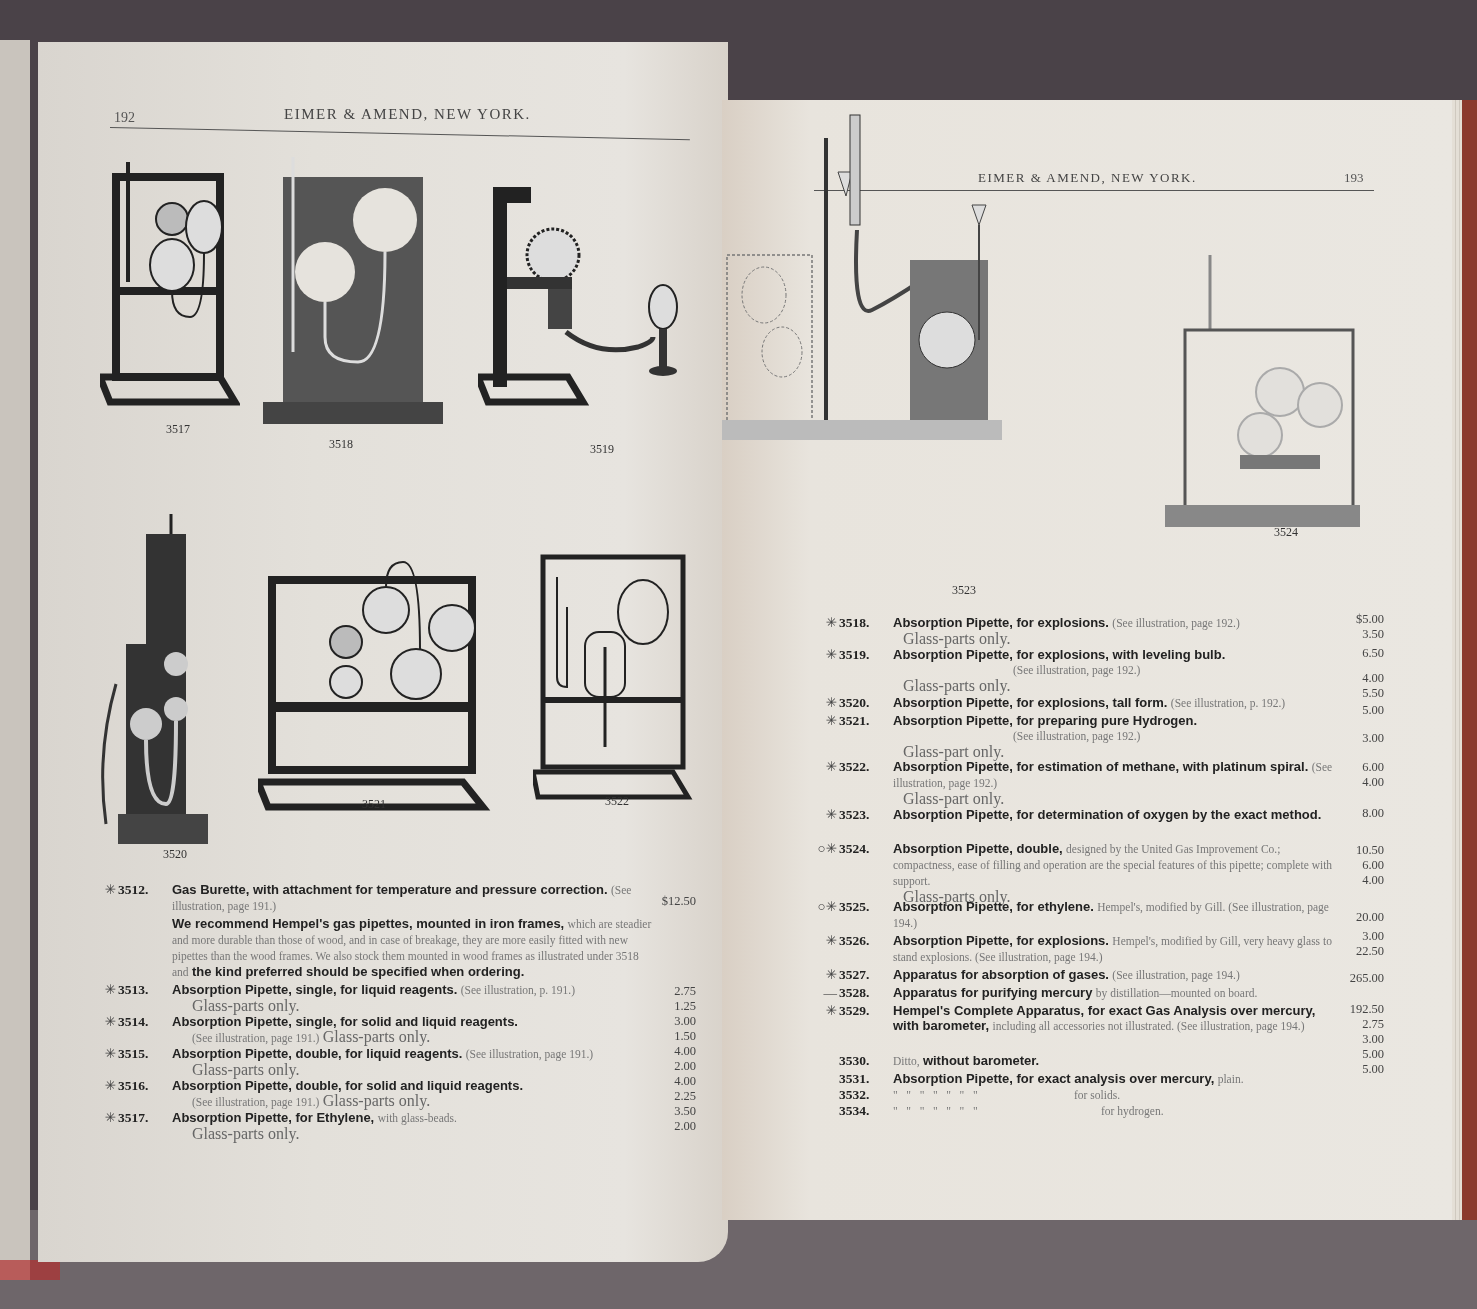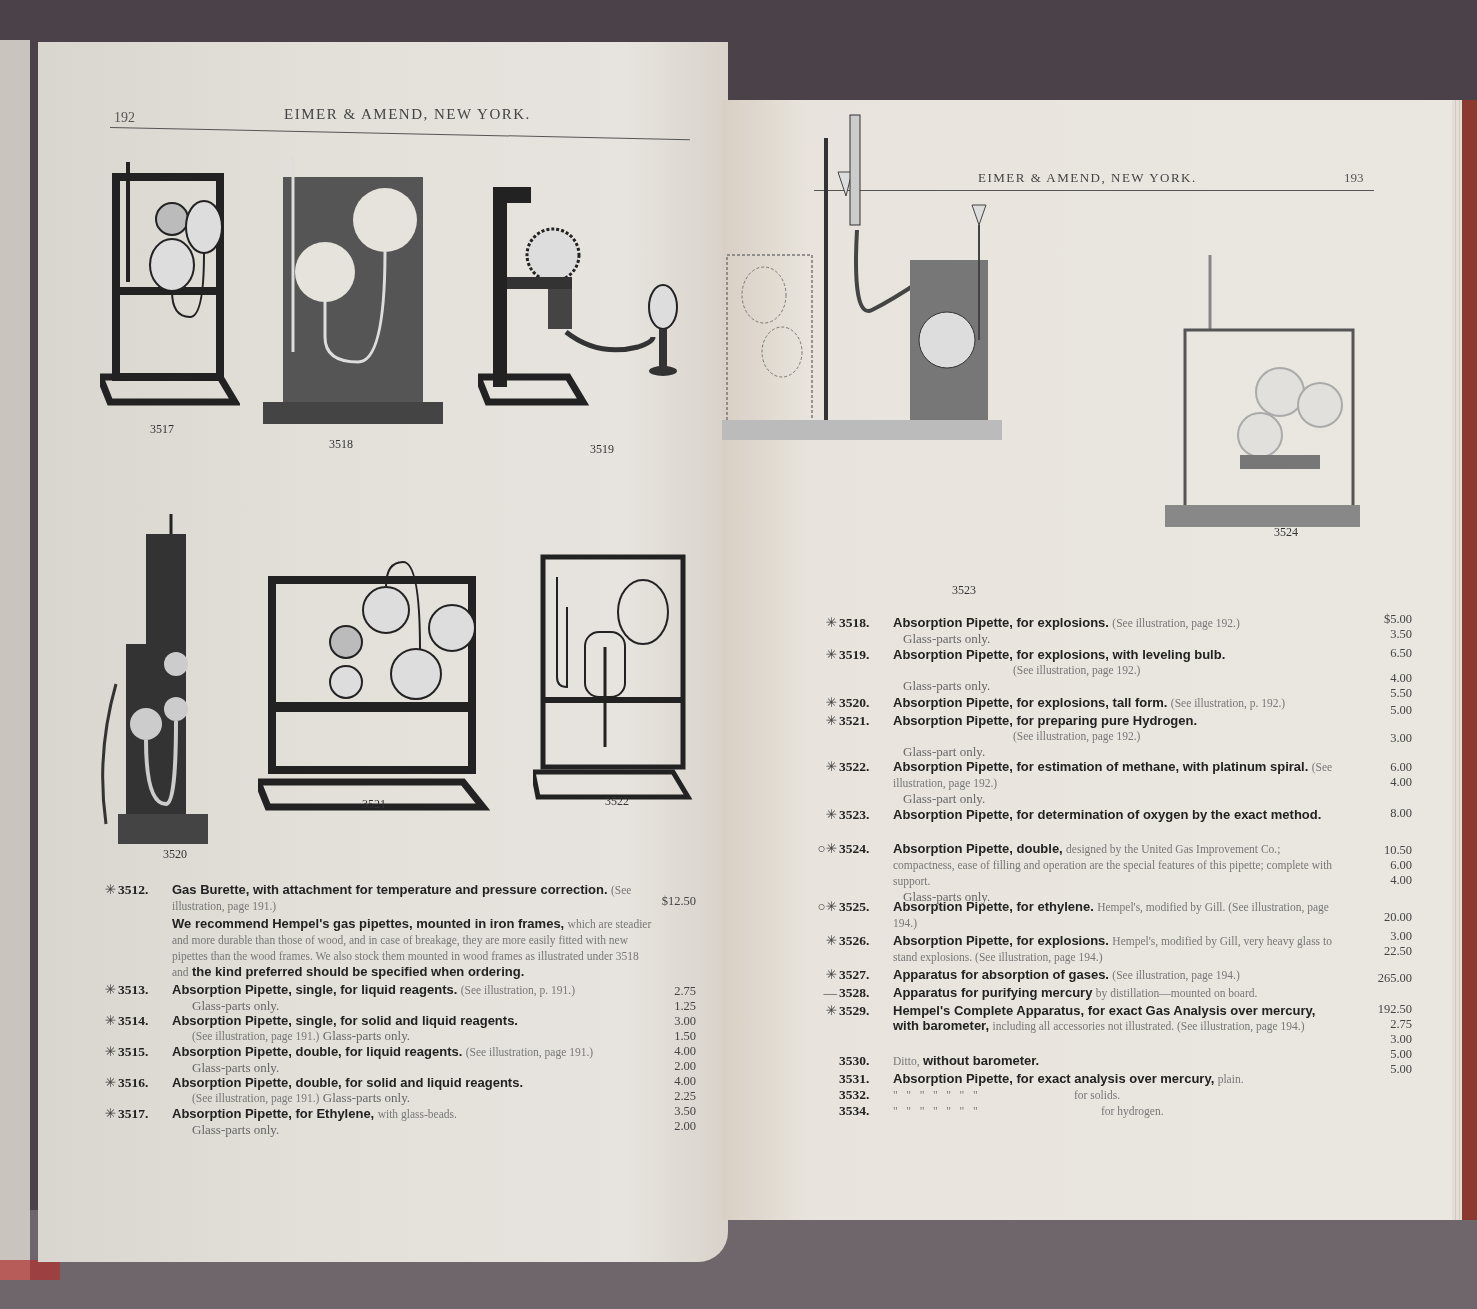--- a/index.html
+++ b/index.html
@@ -29,21 +29,21 @@
   .fig { position:absolute; }
   .fig-label { position:absolute; font-size:12px; color:#333; font-family:"Liberation Serif",serif; }
 
   .entries { position:absolute; }
   .entry { position:relative; font-size:13.5px; line-height:15px; color:#222; }
   .entry .mark { position:absolute; left:0; width:20px; text-align:right; color:#444; }
   .entry .num { position:absolute; left:22px; font-weight:bold; }
   .entry .body { margin-left:76px; }
   .entry .b { font-weight:bold; font-family:"Liberation Sans","DejaVu Sans",sans-serif; font-size:13px; }
   .entry .l { color:#777; font-size:11.5px; }
-  .entry .sub { color:#666; font-size:13px; }
+  .entry .sub { color:#666; font-size:16px; }
   .price-col { position:absolute; text-align:right; font-size:12.5px; color:#444; }
   .price-col div { height:15px; line-height:15px; }
 </style>
 </head>
 <body>
 
 <div class="bg-bottom"></div>
 <div class="left-edge"></div>
 <div class="left-red"></div>
 <div class="cover-right"></div>
@@ -57,21 +57,21 @@
   <svg class="fig" style="left:62px;top:115px;" width="140" height="270">
     <rect x="16" y="20" width="104" height="200" fill="none" stroke="#222" stroke-width="8"></rect>
     <rect x="16" y="130" width="104" height="8" fill="#222"></rect>
     <polygon points="0,220 120,220 135,245 10,245" fill="none" stroke="#222" stroke-width="7"></polygon>
     <circle cx="72" cy="62" r="16" fill="#bbb" stroke="#222" stroke-width="2"></circle>
     <ellipse cx="72" cy="108" rx="22" ry="26" fill="#ddd" stroke="#222" stroke-width="2"></ellipse>
     <ellipse cx="104" cy="70" rx="18" ry="26" fill="#ddd" stroke="#222" stroke-width="2"></ellipse>
     <line x1="28" y1="5" x2="28" y2="125" stroke="#222" stroke-width="4"></line>
     <path d="M72,134 Q72,160 90,160 Q104,160 104,96" fill="none" stroke="#222" stroke-width="2"></path>
   </svg>
-  <div class="fig-label" style="left:112px;top:380px;">3517</div>
+  <div class="fig-label" style="left:128px;top:380px;">3517</div>
 
   <svg class="fig" style="left:225px;top:110px;" width="180" height="280">
     <rect x="20" y="25" width="140" height="225" fill="#555"></rect>
     <rect x="0" y="250" width="180" height="22" fill="#444"></rect>
     <circle cx="62" cy="120" r="30" fill="#e6e3dd"></circle>
     <circle cx="122" cy="68" r="32" fill="#e6e3dd"></circle>
     <line x1="30" y1="5" x2="30" y2="200" stroke="#ddd" stroke-width="3"></line>
     <path d="M62,150 L62,185 Q62,210 95,210 Q122,210 122,100" fill="none" stroke="#ddd" stroke-width="3"></path>
   </svg>
   <div class="fig-label" style="left:291px;top:395px;">3518</div>
@@ -284,21 +284,21 @@
     <div class="entry" style="height:16px;">
       <span class="num">3532.</span>
       <div class="body"><span class="l" style="white-space:pre;">"   "   "   "   "   "   "</span> <span class="l" style="margin-left:93px;">for solids.</span></div>
     </div>
     <div class="entry" style="height:16px;">
       <span class="num">3534.</span>
       <div class="body"><span class="l" style="white-space:pre;">"   "   "   "   "   "   "</span> <span class="l" style="margin-left:120px;">for hydrogen.</span></div>
     </div>
   </div>
 
-  <div class="price-col" style="left:628px;top:512px;width:62px;">
+  <div class="price-col" style="left:600px;top:512px;width:62px;">
     <div>$5.00</div>
     <div>3.50</div>
     <div style="height:4px"></div>
     <div>6.50</div>
     <div style="height:10px"></div>
     <div>4.00</div>
     <div>5.50</div>
     <div style="height:2px"></div>
     <div>5.00</div>
     <div style="height:13px"></div>

